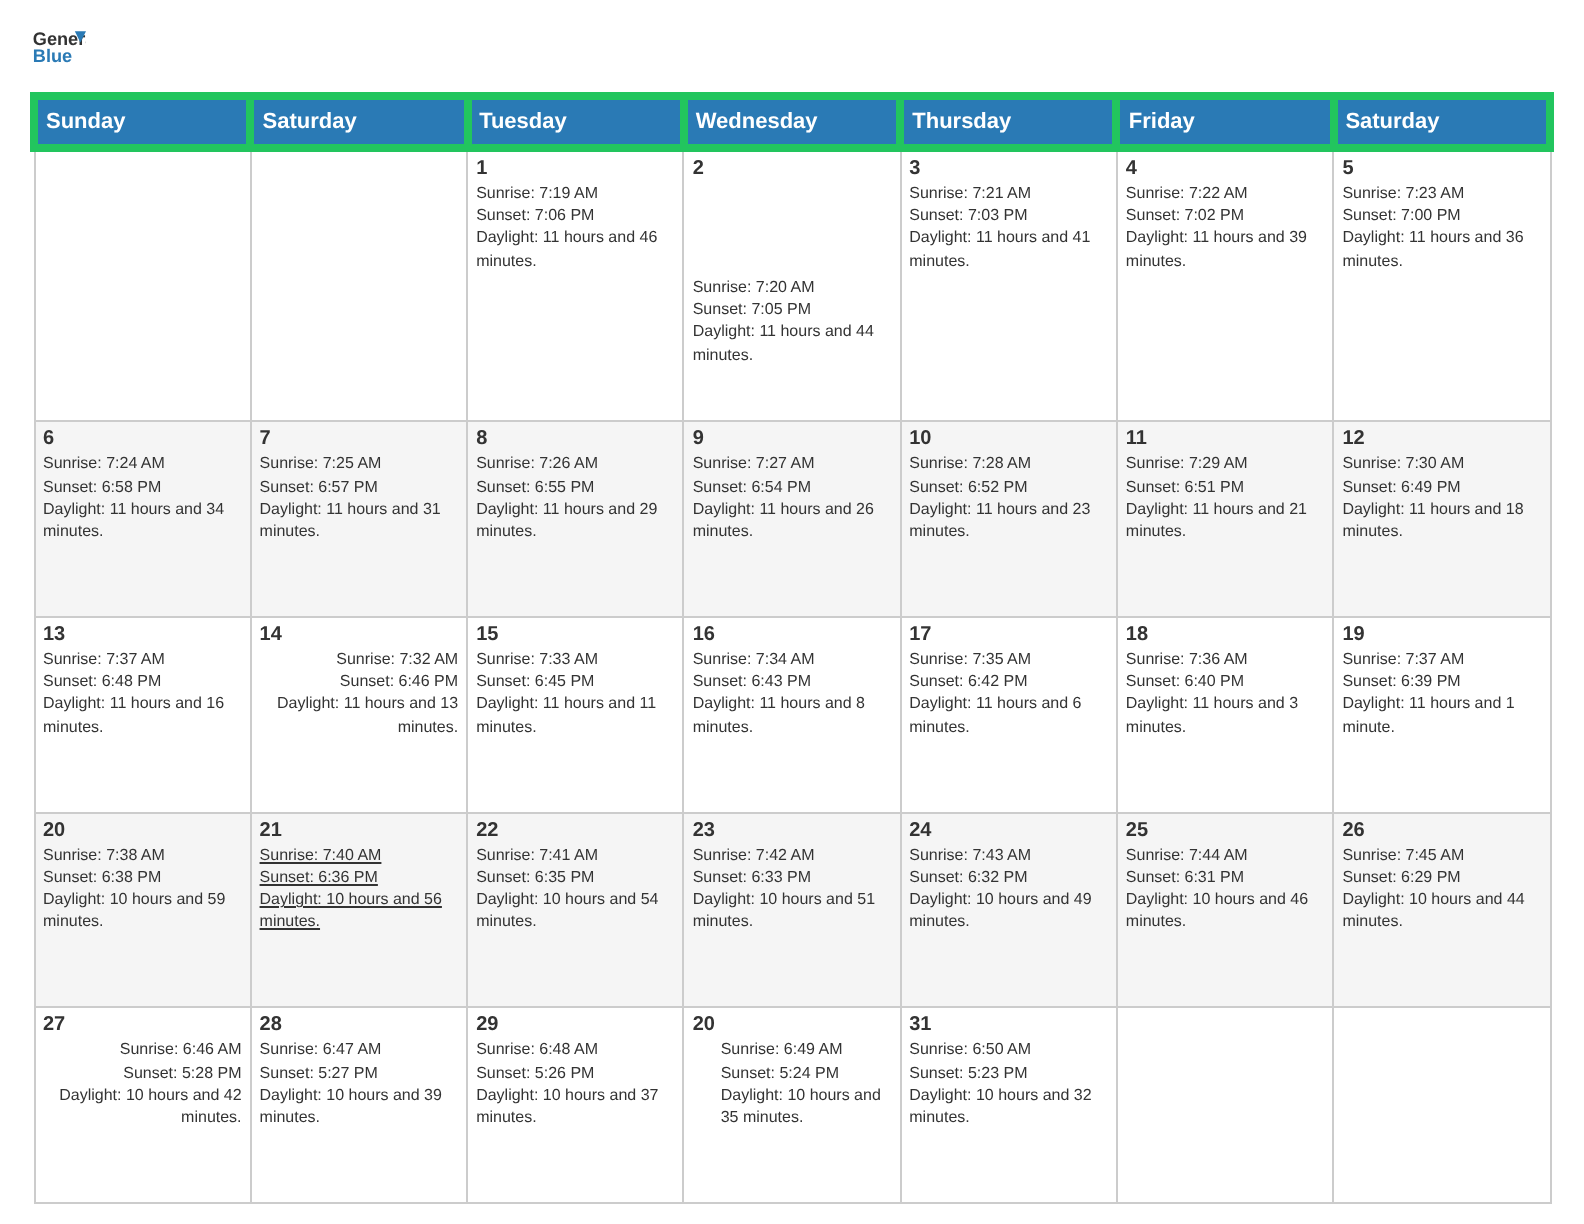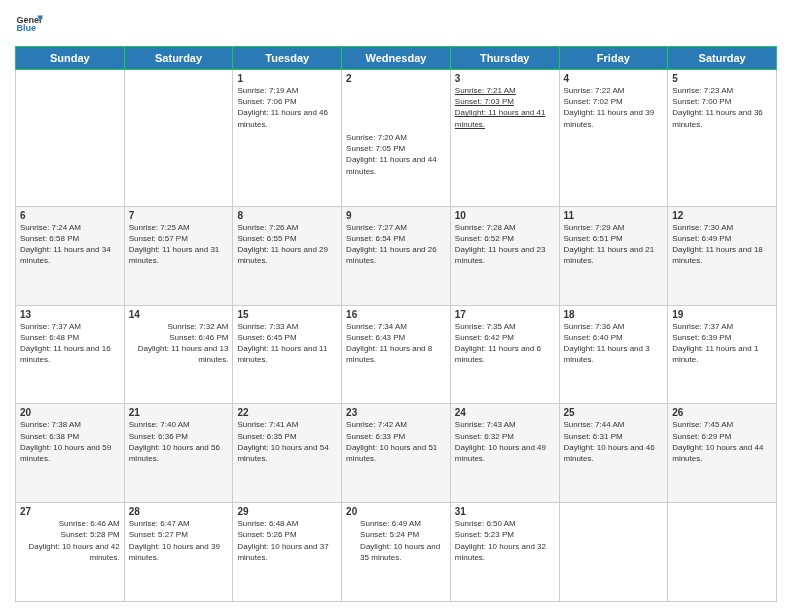--- a/index.html
+++ b/index.html
@@ -50,22 +50,22 @@
       border-collapse: collapse;
       width: 100%;
       table-layout: fixed;
     }
     .calendar th {
       background-color: #2a7ab5;
       color: #fff;
       font-size: 11px;
       font-weight: bold;
       padding: 5px 4px;
-      text-align: center;
-      border: 1px solid #22c55e;
+      text-align: left;
+      border: 4px solid #22c55e;
     }
     .calendar td {
       vertical-align: top;
       border: 1px solid #ccc;
       padding: 3px 4px;
       font-size: 8.5px;
       color: #333;
       background: #fff;
       height: 80px;
     }
@@ -128,21 +128,21 @@
 Daylight: 11 hours and 46 minutes.</div>
           </td>
           <td>
             <span class="day-number">2</span>
             <div class="day-info" style="white-space: pre-line; margin-top: 48px;">Sunrise: 7:20 AM
 Sunset: 7:05 PM
 Daylight: 11 hours and 44 minutes.</div>
           </td>
           <td>
             <span class="day-number">3</span>
-            <div class="day-info" style="white-space: pre-line; text-decoration: underline;">Sunrise: 7:21 AM
+            <div class="day-info" style="white-space: pre-line;">Sunrise: 7:21 AM
 Sunset: 7:03 PM
 Daylight: 11 hours and 41 minutes.</div>
           </td>
           <td>
             <span class="day-number">4</span>
             <div class="day-info" style="white-space: pre-line;">Sunrise: 7:22 AM
 Sunset: 7:02 PM
 Daylight: 11 hours and 39 minutes.</div>
           </td>
           <td>
@@ -242,21 +242,21 @@
         </tr>
         <tr>
           <td>
             <span class="day-number">20</span>
             <div class="day-info" style="white-space: pre-line;">Sunrise: 7:38 AM
 Sunset: 6:38 PM
 Daylight: 10 hours and 59 minutes.</div>
           </td>
           <td>
             <span class="day-number">21</span>
-            <div class="day-info" style="white-space: pre-line;">Sunrise: 7:40 AM
+            <div class="day-info" style="white-space: pre-line; text-decoration: underline;">Sunrise: 7:40 AM
 Sunset: 6:36 PM
 Daylight: 10 hours and 56 minutes.</div>
           </td>
           <td>
             <span class="day-number">22</span>
             <div class="day-info" style="white-space: pre-line;">Sunrise: 7:41 AM
 Sunset: 6:35 PM
 Daylight: 10 hours and 54 minutes.</div>
           </td>
           <td>

